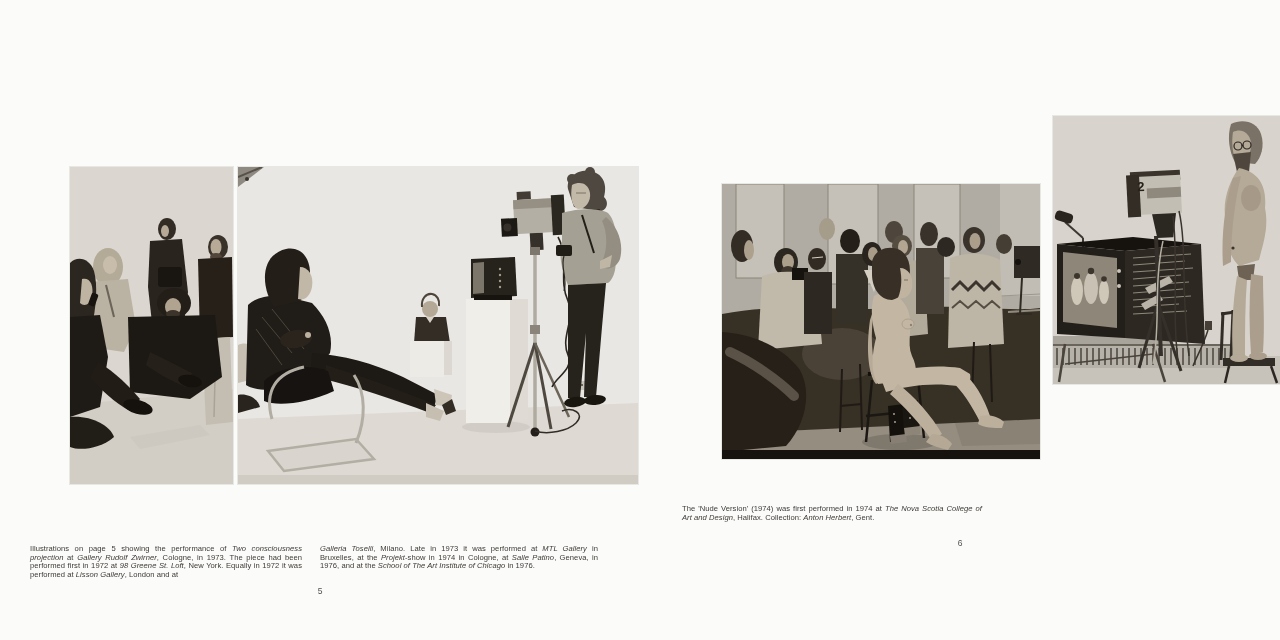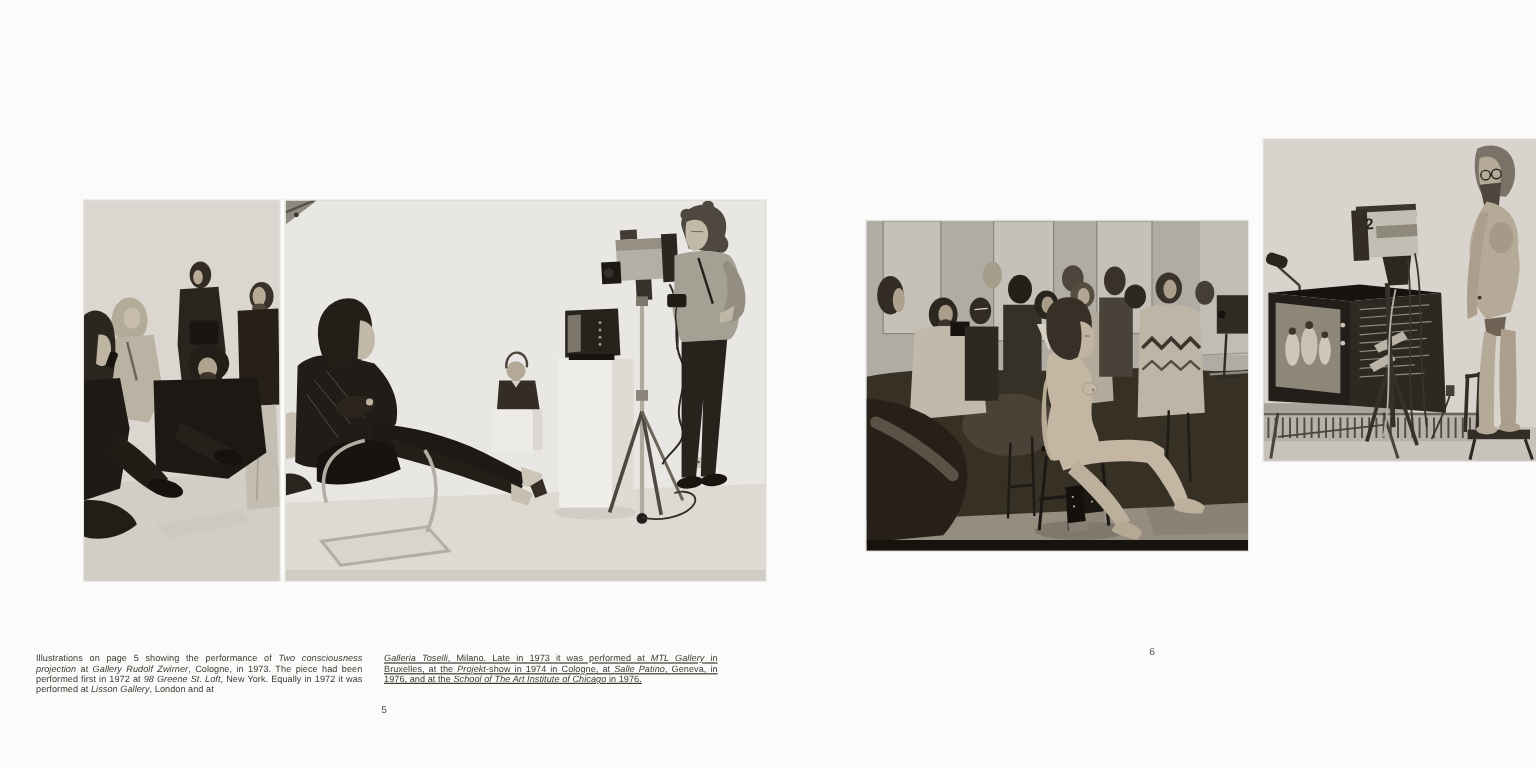--- a/index.html
+++ b/index.html
@@ -17,21 +17,21 @@
   #photo-1{left:30px;top:103px;width:163px;height:317px;}
   #photo-2{left:198px;top:103px;width:400px;height:317px;}
   #photo-3{left:42px;top:168px;width:318px;height:275px;}   
   #photo-4{left:373px;top:100px;width:238px;height:268px;}  
   .caption{
     position:absolute;font-size:7.6px;line-height:8.5px;color:#3d3a36;
     text-align:justify;letter-spacing:.05px;
   }
   .caption i{font-style:italic;}
   #caption-left-1{left:30px;top:497px;width:272px;}
-  #caption-left-2{left:320px;top:497px;width:278px;text-decoration:underline;}
+  #caption-left-2{left:320px;top:497px;width:278px;}
   #caption-right{left:42px;top:505px;width:300px;}
   .page-number{
     position:absolute;top:538px;left:0;width:640px;text-align:center;
     font-size:8.5px;color:#55524d;
   }
   .camera-label{
     position:absolute;left:81px;top:63px;width:14px;
     font-size:13px;font-weight:bold;color:#262119;text-align:center;
     transform:rotate(-3deg);
   }
@@ -418,14 +418,15 @@
         <path d="M184,150 L202,148 L200,164 L186,164 Z" fill="#6d6254"></path>
         <path d="M184,160 C180,186 178,214 180,240 L192,240 C192,214 192,188 194,164 Z" fill="#b5a997"></path>
         <path d="M198,158 C196,184 196,212 198,238 L210,236 C212,210 210,184 210,160 Z" fill="#ab9e8c"></path>
         <ellipse cx="186" cy="242" rx="9" ry="4" fill="#b5a997"></ellipse>
         <ellipse cx="205" cy="240" rx="9" ry="4" fill="#ab9e8c"></ellipse>
       </g>
     </svg>
     <span class="camera-label">2</span>
   </figure>
 
+  <div id="caption-right" class="caption"><span>The 'Nude Version' (1974) was first performed in 1974 at </span><i>The Nova Scotia College of Art and Design</i><span>, Halifax. Collection: </span><i>Anton Herbert</i><span>, Gent.</span></div>
   <div class="page-number">6</div>
 </section>
 
 </body></html>

